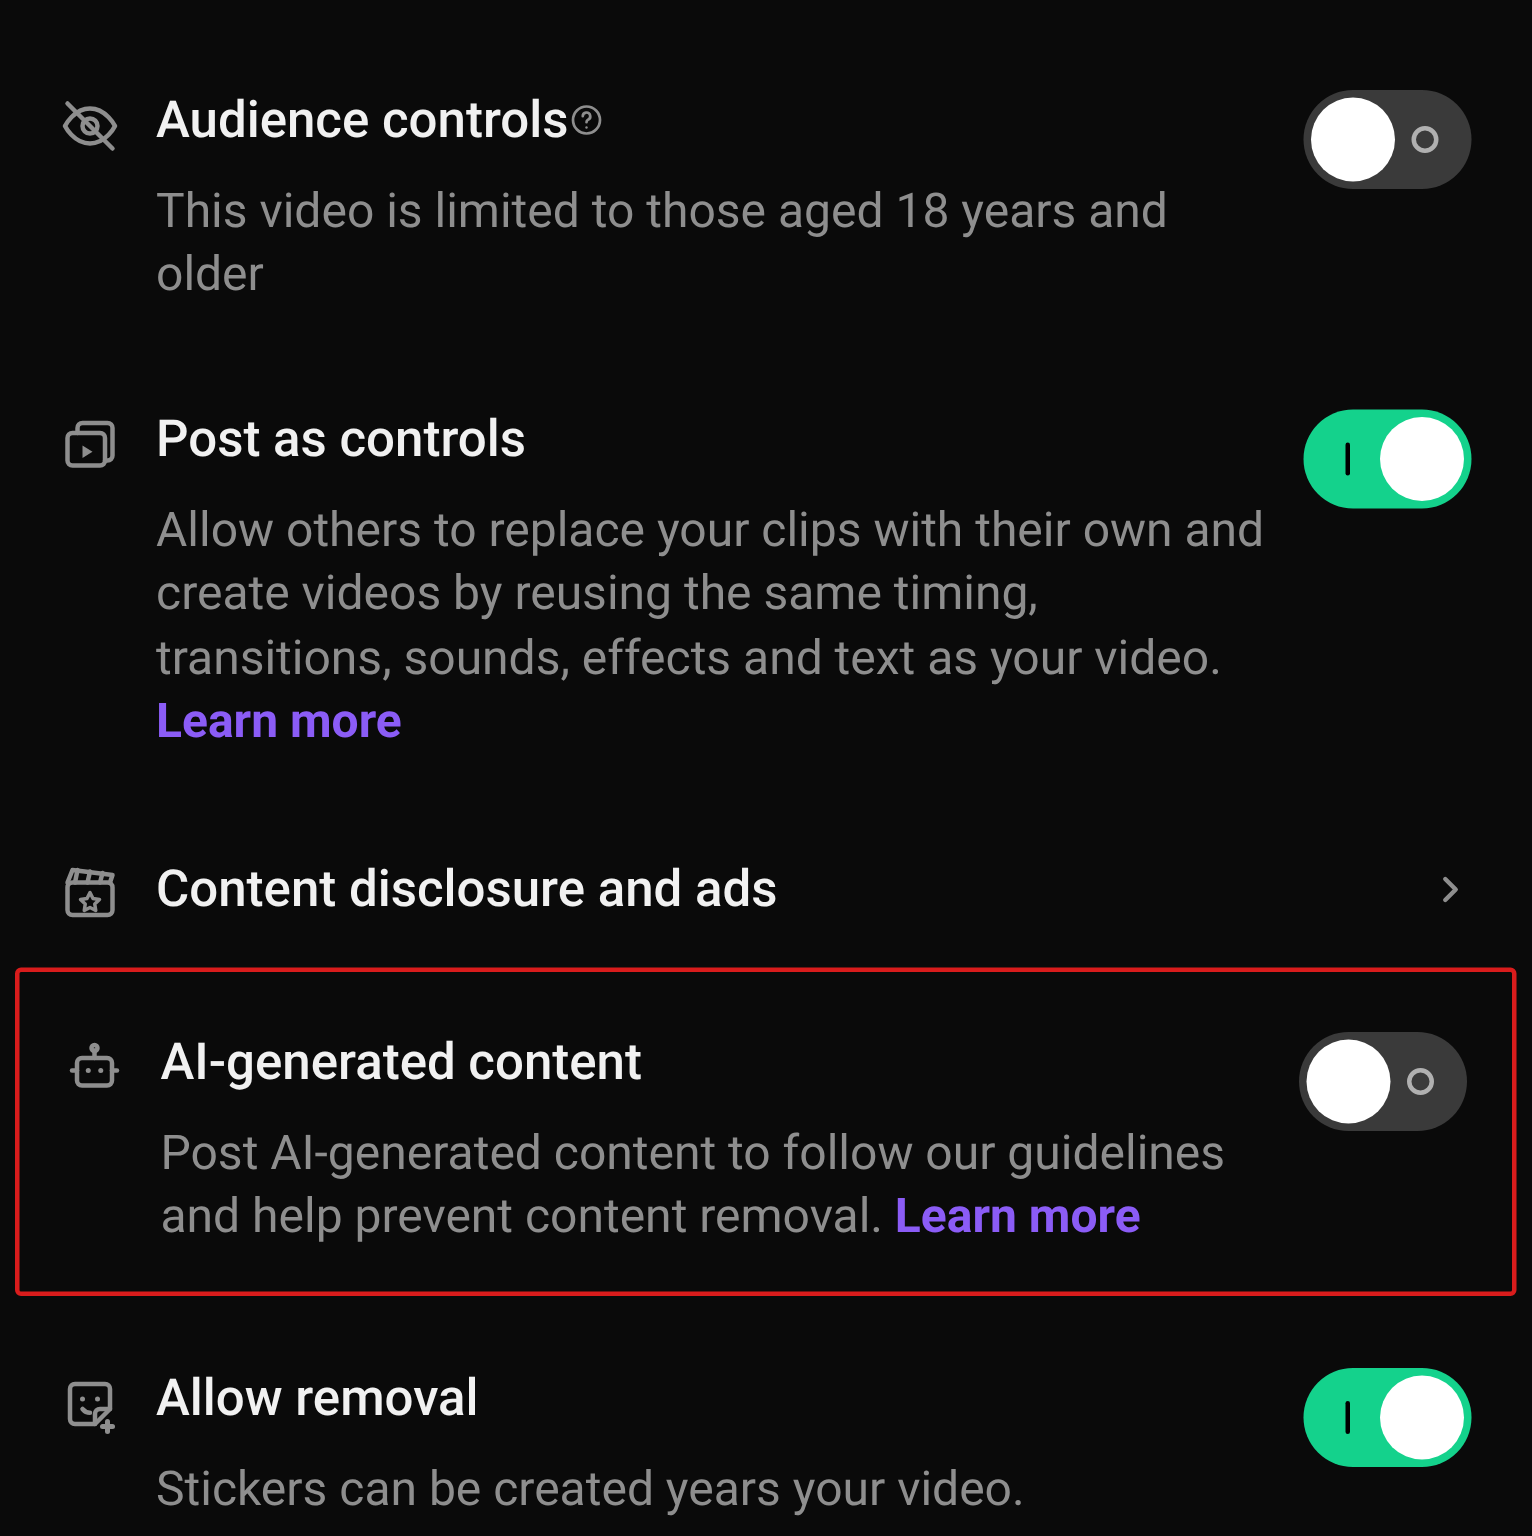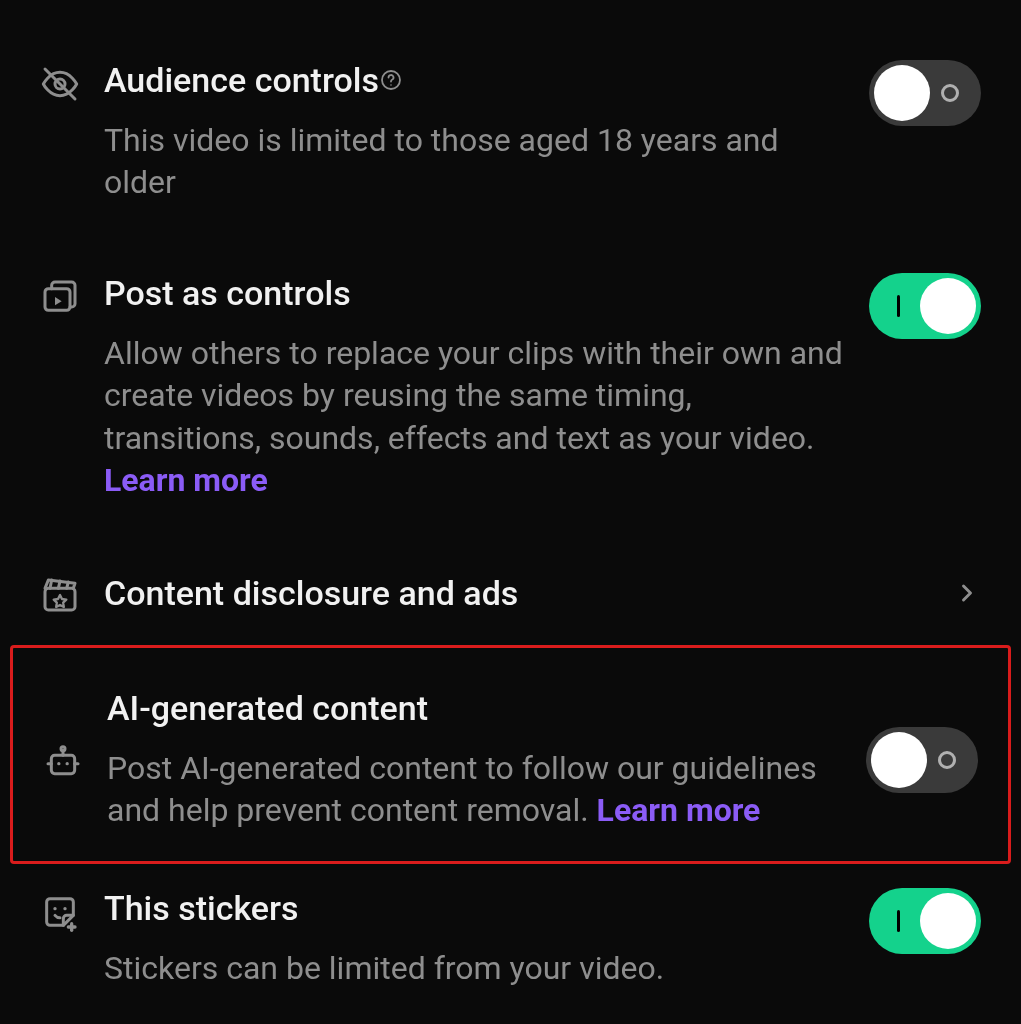--- a/index.html
+++ b/index.html
@@ -22,22 +22,21 @@
   }
   .setting-item.nav-item {
     padding-bottom: 30px;
     align-items: center;
   }
   .setting-item.highlighted {
     border: 3px solid #d91c1c;
     border-radius: 4px;
     padding-top: 40px;
     padding-bottom: 30px;
-    margin-bottom: 4px;
-    align-items: center;
+    margin-bottom: 28px;
   }
   .icon-col {
     width: 44px;
     flex-shrink: 0;
     display: flex;
     align-items: flex-start;
     justify-content: flex-start;
     padding-top: 4px;
   }
   .icon-col svg { display: block; }
@@ -238,23 +237,23 @@
         <path d="M14 20v-4a2 2 0 0 1 2-2h4"></path>
         <circle cx="9" cy="10" r="1" fill="#8e8e8e" stroke="none"></circle>
         <circle cx="15" cy="10" r="1" fill="#8e8e8e" stroke="none"></circle>
         <path d="M9 14c.8 1 1.8 1.5 3 1.5"></path>
         <line x1="19" y1="19" x2="19" y2="23" stroke-width="2"></line>
         <line x1="17" y1="21" x2="21" y2="21" stroke-width="2"></line>
       </svg>
     </div>
     <div class="content-col">
       <div class="title-row">
-        <span class="title">This stickers</span>
-      </div>
-      <div class="description">Stickers can be limited from your video.</div>
+        <span class="title">Allow removal</span>
+      </div>
+      <div class="description">Stickers can be created years your video.</div>
     </div>
     <div class="action-col">
       <div class="toggle on">
         <div class="mark"></div>
         <div class="knob"></div>
       </div>
     </div>
   </div>
 
 </div>

